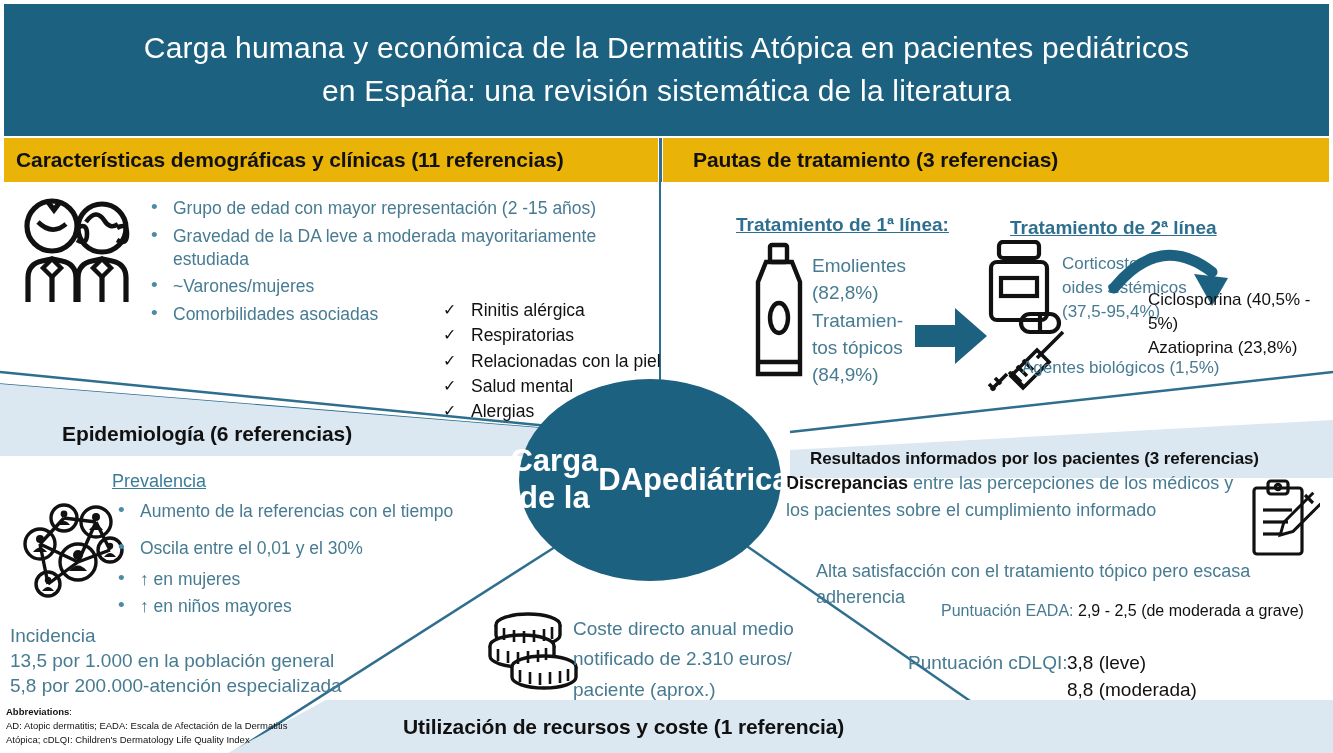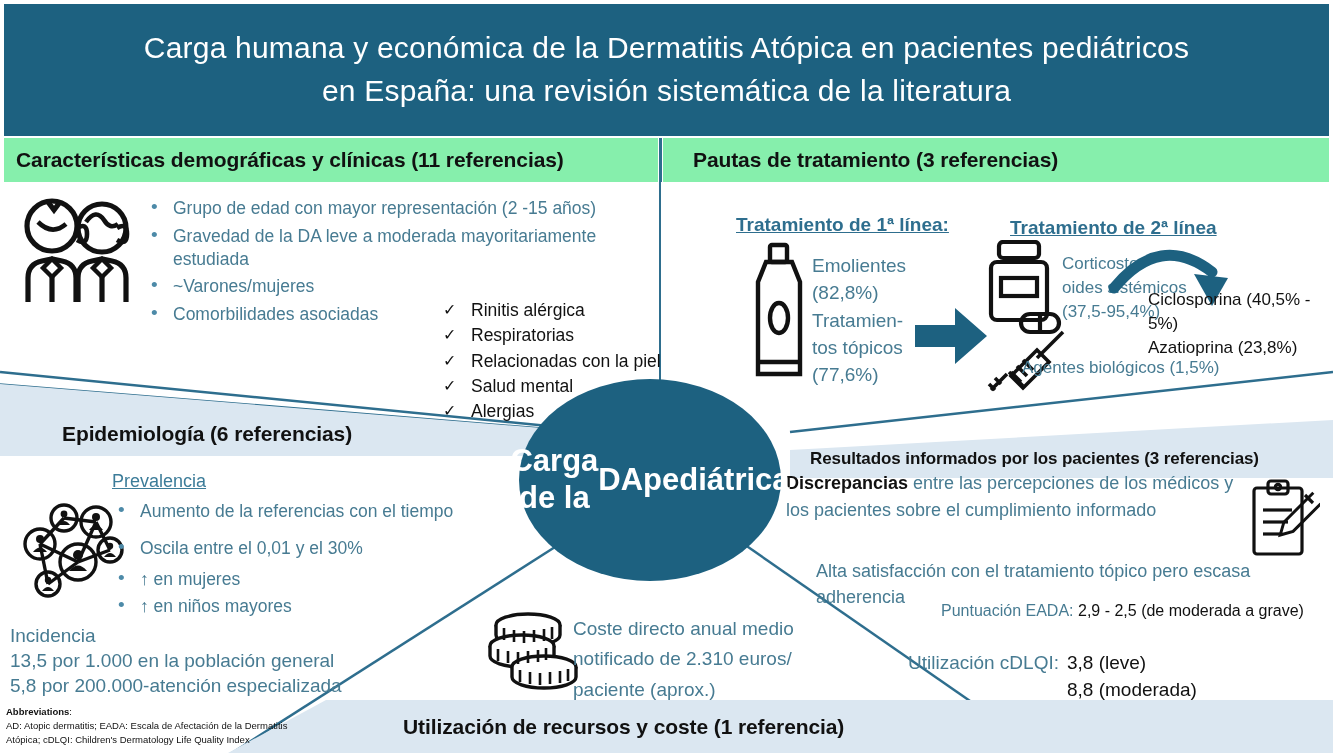--- a/index.html
+++ b/index.html
@@ -12,21 +12,21 @@
     position:absolute;left:4px;top:4px;width:1325px;height:132px;
     background:#1d6180;display:flex;align-items:center;justify-content:center;
     flex-direction:column;box-sizing:border-box;padding:6px 60px;
   }
   .title-band .line{
     color:#ffffff;font-size:30px;font-weight:400;line-height:1.42;text-align:center;
     letter-spacing:.2px;
   }
   
   .banner{
-    position:absolute;background:#86efac;display:flex;align-items:center;
+    position:absolute;background:#eab308;display:flex;align-items:center;
     box-sizing:border-box;
   }
   .banner h2{
     margin:0;font-size:21px;font-weight:bold;color:#111111;letter-spacing:-.1px;
     white-space:nowrap;
   }
   
   #banner-demo{left:4px;top:138px;width:654px;height:44px;padding-left:12px;}
   #banner-treat{left:663px;top:138px;width:666px;height:44px;padding-left:30px;}
   .vdivider{position:absolute;left:659px;top:138px;width:3px;height:44px;background:#2e6e8e;}
@@ -180,21 +180,21 @@
       <line x1="10" y1="120" x2="52" y2="120"></line>
       <ellipse cx="31" cy="76" rx="9" ry="15"></ellipse>
     </g>
   </svg>
 
   <div class="txt" style="left:812px;top:252px;width:110px;line-height:1.44;font-size:19px;">
     <div>Emolientes</div>
     <div>(82,8%)</div>
     <div>Tratamien-</div>
     <div>tos tópicos</div>
-    <div>(77,6%)</div>
+    <div>(84,9%)</div>
   </div>
 
   <svg class="icon" style="left:915px;top:308px;" width="72" height="56" viewBox="0 0 72 56">
     <path d="M0 17 h40 v-17 l32 28 l-32 28 v-17 h-40 z" fill="#1d6180"></path>
   </svg>
 
   <svg class="icon" style="left:985px;top:240px;" width="78" height="105" viewBox="0 0 78 105">
     <g fill="none" stroke="#111" stroke-width="4.2">
       <rect x="14" y="2" width="40" height="16" rx="4"></rect>
       <rect x="6" y="22" width="56" height="58" rx="6"></rect>
@@ -307,21 +307,21 @@
   <div class="txt" style="left:816px;top:558px;width:480px;font-size:18px;line-height:1.45;">
     <div>Alta satisfacción con el tratamiento tópico pero escasa</div>
     <div>adherencia</div>
   </div>
 
   <div class="txt" style="left:941px;top:600px;font-size:16px;">
     <span>Puntuación EADA:</span>
     <span class="blk">2,9 - 2,5 (de moderada a grave)</span>
   </div>
 
-  <div class="txt" style="left:908px;top:650px;font-size:19px;">Utilización cDLQI:</div>
+  <div class="txt" style="left:908px;top:650px;font-size:19px;">Puntuación cDLQI:</div>
   <div class="txt blk" style="left:1067px;top:650px;font-size:19px;line-height:1.42;">
     <div>3,8 (leve)</div>
     <div>8,8 (moderada)</div>
     <div>6,1 (moderado-grave)</div>
     <div style="padding-left:6px;">14,5 (grave)</div>
   </div>
 
   <div class="banner" id="banner-cost">
     <h2>Utilización de recursos y coste (1 referencia)</h2>
   </div>

